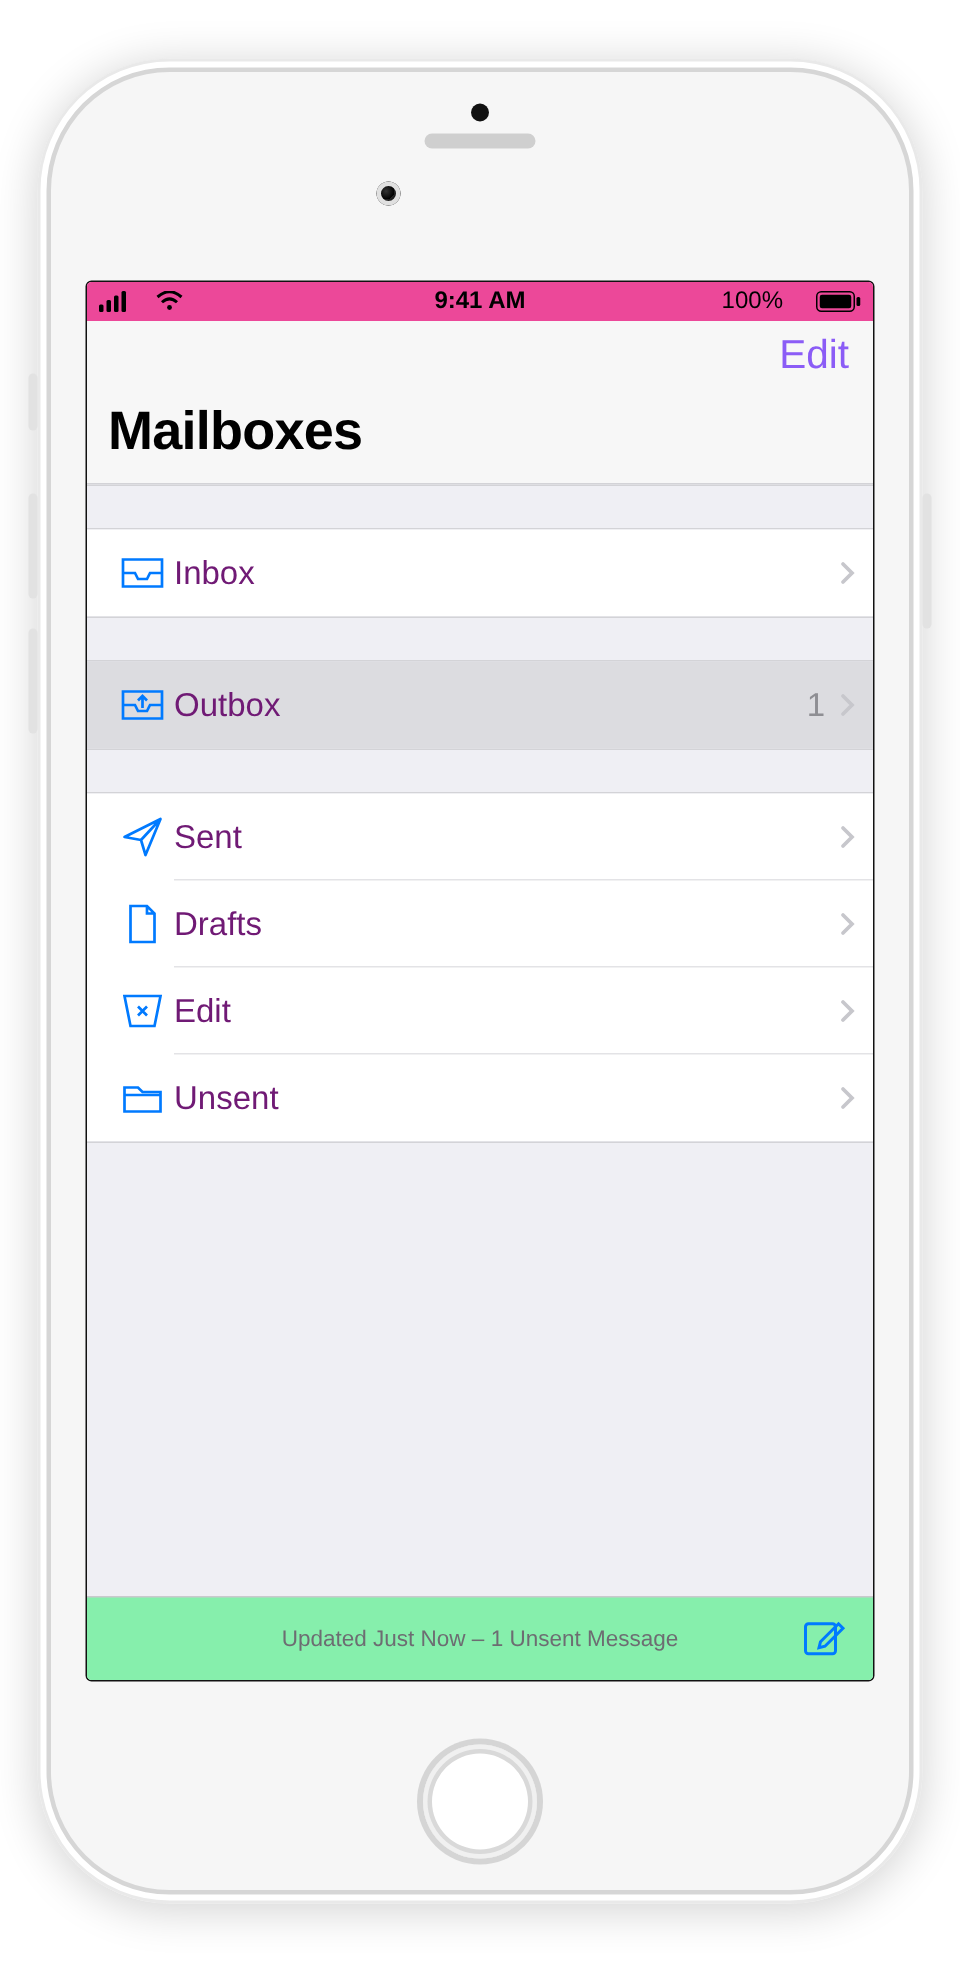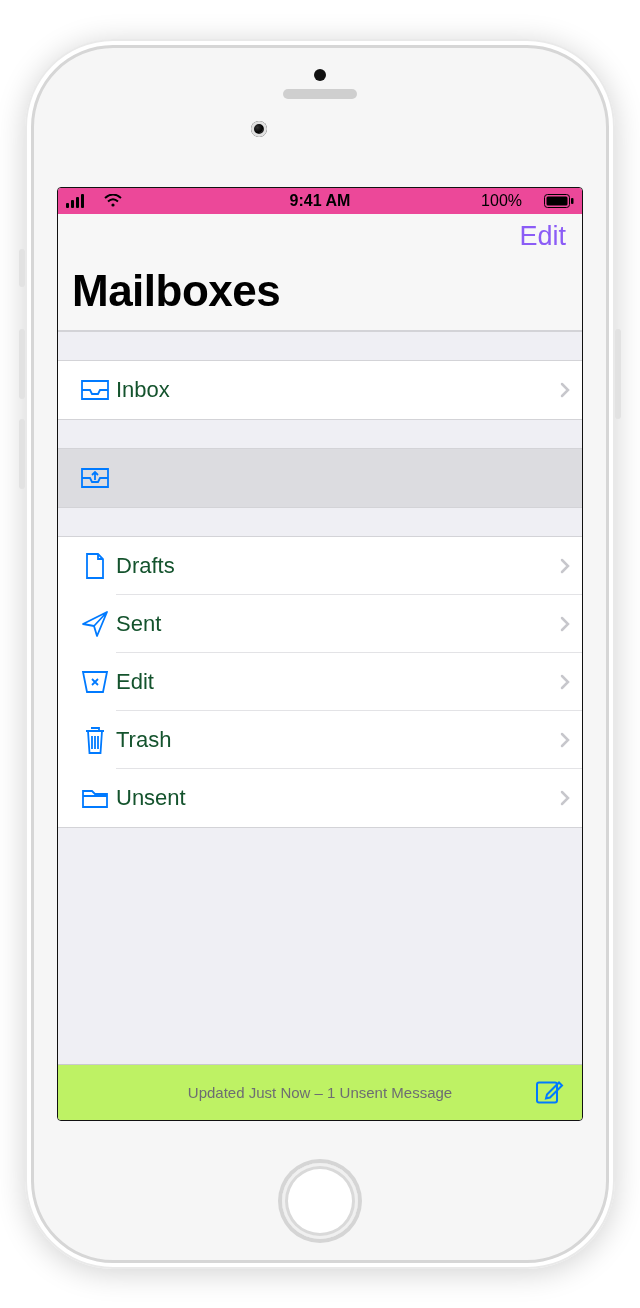--- a/index.html
+++ b/index.html
@@ -81,21 +81,21 @@
     background:#f7f7f7;
     padding: 4px 14px 14px;
     border-bottom:1px solid #d3d3d7;
   }
   .nav-row { display:flex; justify-content:flex-end; height:36px; align-items:center; }
   .nav-edit {
     color:#8b5cf6; font-size:27px; font-weight:400;
     background:none; border:none; cursor:pointer; padding:4px 2px;
   }
   .large-title {
-    font-size:44px; font-weight:800; letter-spacing:-0.5px;
+    font-size:36px; font-weight:800; letter-spacing:-0.5px;
     margin-top:12px; color:#000;
   }
 
   
   .group-sep { height:30px; background:#efeff4; border-bottom:1px solid #d3d3d7; border-top:1px solid #d3d3d7; }
   .group-sep:first-of-type { border-top:none; }
   .list { background:#fff; }
   .row {
     display:flex; align-items:center;
     height:58px;
@@ -106,29 +106,29 @@
   .row .icon { width:42px; display:flex; align-items:center; justify-content:center; flex-shrink:0; }
   .row .icon svg { stroke:#007aff; fill:none; }
   .row .icon.star svg { fill:#007aff; stroke:none; }
   .row .content {
     flex:1; display:flex; align-items:center; justify-content:space-between;
     height:100%;
     border-bottom:1px solid #e3e3e6;
     padding-right:12px;
   }
   .row:last-child .content { border-bottom:none; }
-  .row .label { font-size:22px; color:#14532d;text-align:center; }
+  .row .label { font-size:22px; color:#701a75;text-align:center; }
   .row-right { display:flex; align-items:center; gap:10px; }
   .row .count { font-size:22px; color:#8e8e93; }
   .chev svg { display:block; }
 
   
   .toolbar {
     position:absolute; left:0; right:0; bottom:0;
-    height:56px; background:#bef264;
+    height:56px; background:#86efac;
     border-top:1px solid #c9c9cd;
     display:flex; align-items:center; justify-content:center;margin-top:20px;
   }
   .toolbar .status { font-size:15px; color:#6d6d72; }
   .compose {
     position:absolute; right:14px; top:50%; transform:translateY(-50%);
     background:none; border:none; padding:4px; cursor:pointer;
   }
   .compose svg { stroke:#007aff; fill:none; }
 
@@ -210,85 +210,79 @@
 
       <div class="group-sep"></div>
       <div class="list" id="group2">
           <div class="row selected">
             <span class="icon">
               <svg width="30" height="22" viewBox="0 0 30 22">
                 <path d="M2 2 H28 V20 H2 Z M2 11 H10 L12 15 H18 L20 11 H28" stroke-width="1.8"></path>
                 <path d="M15 13 V5 M12 8 L15 5 L18 8" stroke-width="1.8"></path>
               </svg>
             </span>
+            <div class="content">
+              <span class="label">Outbox</span>
+              <span class="row-right">
+                <span class="count">1</span>
+                <span class="chev">
+                  <svg width="10" height="16" viewBox="0 0 10 16">
+                    <path d="M2 2 L8 8 L2 14" stroke="#c7c7cc" stroke-width="2.5" fill="none" stroke-linecap="round"></path>
+                  </svg>
+                </span>
+              </span>
+            </div>
           </div>
         </div>
 
       <div class="group-sep"></div>
       <div class="list" id="group3">
           <div class="row">
             <span class="icon">
+              <svg width="28" height="28" viewBox="0 0 28 28">
+                <path d="M2 14 L26 2 L16 26 L13 16 Z M13 16 L26 2" stroke-width="1.8" stroke-linejoin="round"></path>
+              </svg>
+            </span>
+            <div class="content">
+              <span class="label">Sent</span>
+              <span class="row-right">
+                <span class="chev">
+                  <svg width="10" height="16" viewBox="0 0 10 16">
+                    <path d="M2 2 L8 8 L2 14" stroke="#c7c7cc" stroke-width="2.5" fill="none" stroke-linecap="round"></path>
+                  </svg>
+                </span>
+              </span>
+            </div>
+          </div>
+          <div class="row">
+            <span class="icon">
               <svg width="22" height="28" viewBox="0 0 22 28">
                 <path d="M3 2 H14 L19 7 V26 H3 Z M14 2 V7 H19" stroke-width="1.8"></path>
               </svg>
             </span>
             <div class="content">
               <span class="label">Drafts</span>
-              <span class="row-right">
-                <span class="chev">
-                  <svg width="10" height="16" viewBox="0 0 10 16">
-                    <path d="M2 2 L8 8 L2 14" stroke="#c7c7cc" stroke-width="2.5" fill="none" stroke-linecap="round"></path>
-                  </svg>
-                </span>
-              </span>
-            </div>
-          </div>
-          <div class="row">
-            <span class="icon">
-              <svg width="28" height="28" viewBox="0 0 28 28">
-                <path d="M2 14 L26 2 L16 26 L13 16 Z M13 16 L26 2" stroke-width="1.8" stroke-linejoin="round"></path>
-              </svg>
-            </span>
-            <div class="content">
-              <span class="label">Sent</span>
               <span class="row-right">
                 <span class="chev">
                   <svg width="10" height="16" viewBox="0 0 10 16">
                     <path d="M2 2 L8 8 L2 14" stroke="#c7c7cc" stroke-width="2.5" fill="none" stroke-linecap="round"></path>
                   </svg>
                 </span>
               </span>
             </div>
           </div>
           <div class="row">
             <span class="icon">
               <svg width="28" height="24" viewBox="0 0 28 24">
                 <path d="M2 2 H26 L22 22 H6 Z" stroke-width="1.8"></path>
                 <path d="M11 9 L17 15 M17 9 L11 15" stroke-width="1.8"></path>
               </svg>
             </span>
             <div class="content">
               <span class="label">Edit</span>
-              <span class="row-right">
-                <span class="chev">
-                  <svg width="10" height="16" viewBox="0 0 10 16">
-                    <path d="M2 2 L8 8 L2 14" stroke="#c7c7cc" stroke-width="2.5" fill="none" stroke-linecap="round"></path>
-                  </svg>
-                </span>
-              </span>
-            </div>
-          </div>
-          <div class="row">
-            <span class="icon">
-              <svg width="24" height="30" viewBox="0 0 24 30">
-                <path d="M3 6 H21 M5 6 L6.5 28 H17.5 L19 6 M8 3 H16 V6 M9 11 V24 M12 11 V24 M15 11 V24" stroke-width="1.8"></path>
-              </svg>
-            </span>
-            <div class="content">
-              <span class="label">Trash</span>
               <span class="row-right">
                 <span class="chev">
                   <svg width="10" height="16" viewBox="0 0 10 16">
                     <path d="M2 2 L8 8 L2 14" stroke="#c7c7cc" stroke-width="2.5" fill="none" stroke-linecap="round"></path>
                   </svg>
                 </span>
               </span>
             </div>
           </div>
           <div class="row">

